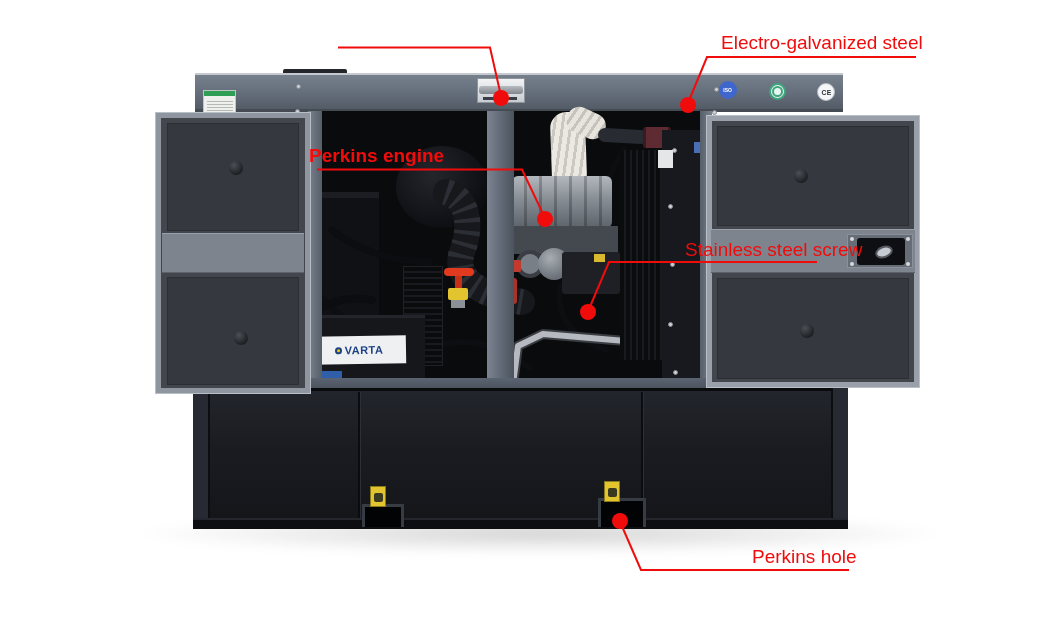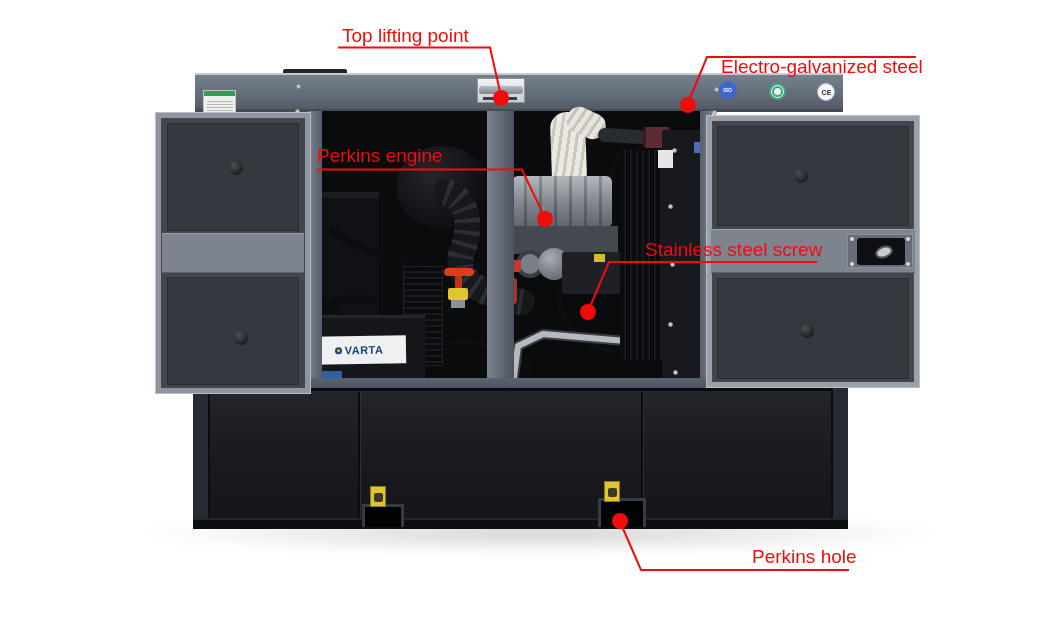--- a/index.html
+++ b/index.html
@@ -115,23 +115,23 @@
   .lock-plate{position:absolute;left:140px;top:118px;width:66px;height:34px;background:#676d77;border:1px solid #8b919b;box-sizing:border-box;}
   .lock-body{position:absolute;left:150px;top:122px;width:48px;height:27px;background:#0e0f12;border-radius:3px;}
   .key-head{position:absolute;left:168px;top:130px;width:18px;height:12px;border-radius:50%;
         background:#c6cbd1;transform:rotate(-20deg);border:2px solid #55595f;box-sizing:border-box;}
   .lock-screw{position:absolute;width:4px;height:4px;border-radius:50%;background:#d6dade;}
 
   
   .ann-svg{left:0;top:0;width:1060px;height:638px;pointer-events:none;}
   .ann-label{position:absolute;color:var(--accent-red);font-size:19px;white-space:nowrap;}
   .ann-0{left:342px;top:25px;}
-  .ann-1{left:721px;top:32px;margin-top:24px;}
-  .ann-2{left:317px;top:145px;}
-  .ann-3{left:645px;top:239px;}
+  .ann-1{left:721px;top:32px;}
+  .ann-2{left:309px;top:145px;font-weight:bold;}
+  .ann-3{left:645px;top:239px;padding-left:40px;}
   .ann-4{left:752px;top:546px;}
 </style>
 </head>
 <body>
 
 <div class="stage">
 
   <div class="abs ground-shadow"></div>
 
   <div class="abs roof-lip"></div>
@@ -262,19 +262,18 @@
     </g>
     <g fill="#f10c0c">
       <circle cx="501" cy="98" r="8"></circle>
       <circle cx="688" cy="105" r="8"></circle>
       <circle cx="545" cy="219" r="8"></circle>
       <circle cx="588" cy="312" r="8"></circle>
       <circle cx="620" cy="521" r="8"></circle>
     </g>
   </svg>
 
-  <div class="ann-label ann-0">Top lifting point</div>
   <div class="ann-label ann-1">Electro-galvanized steel</div>
   <div class="ann-label ann-2">Perkins engine</div>
   <div class="ann-label ann-3">Stainless steel screw</div>
   <div class="ann-label ann-4">Perkins hole</div>
 
 </div>
 
 </body></html>

